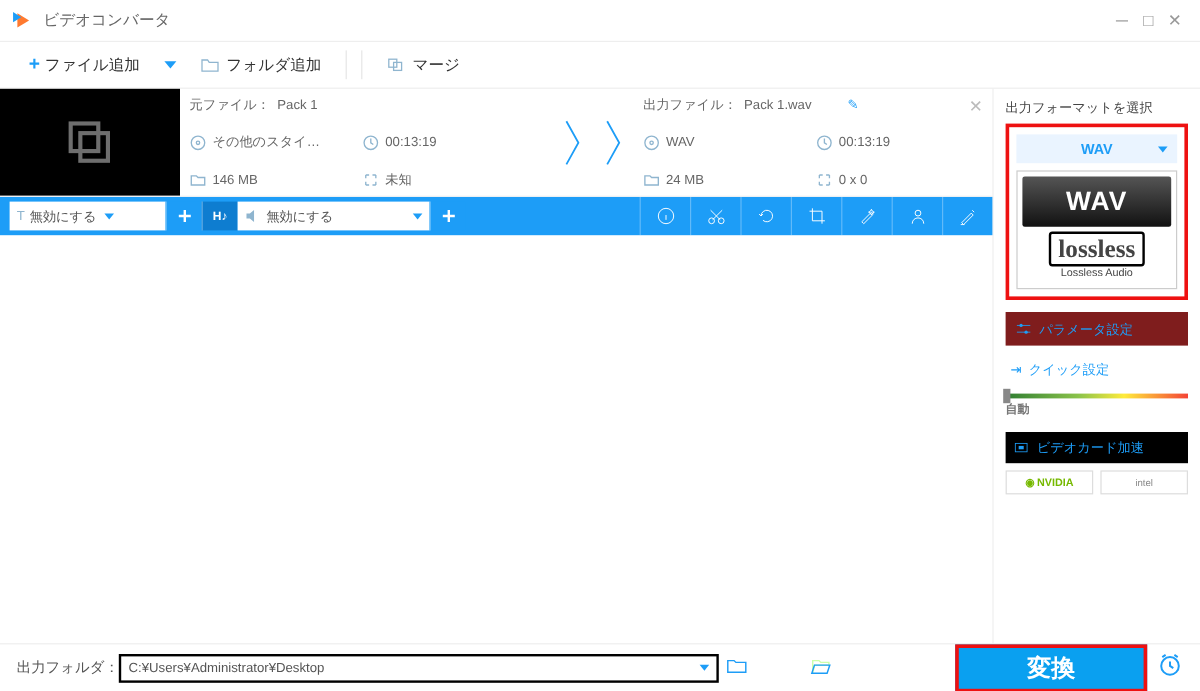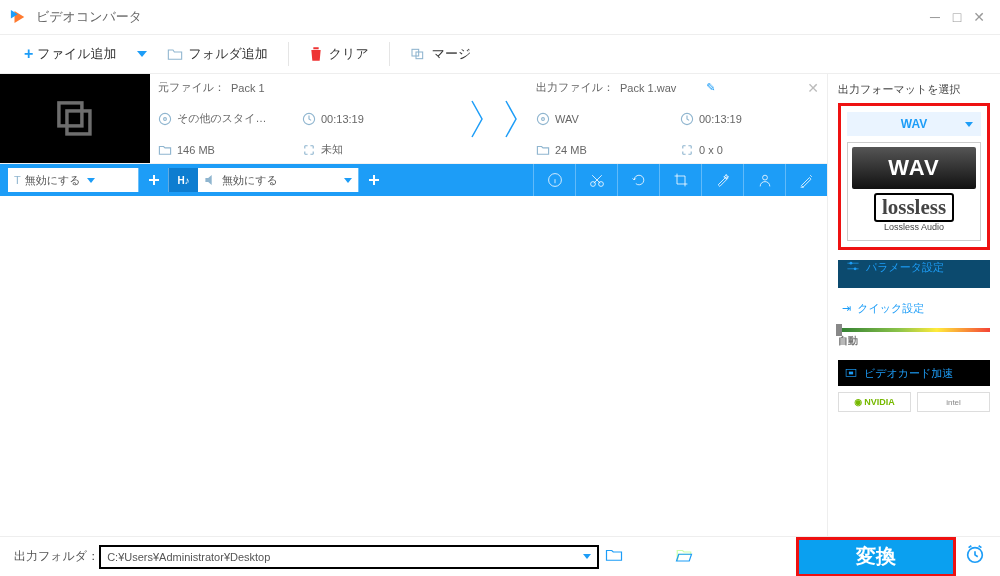--- a/index.html
+++ b/index.html
@@ -51,21 +51,21 @@
 
 .right h4 { font-size: 11px; font-weight: normal; margin-bottom: 6px; color: #444; }
 .fmtbox { border: 3px solid #e11; padding: 6px; }
 .fmtdd { background: #eaf4ff; height: 24px; display: flex; align-items: center; justify-content: center; font-size: 12px; color: #1d9df7; font-weight: bold; position: relative; cursor: pointer; }
 .fmtdd .car { position: absolute; right: 8px; width: 0; height: 0; border-left: 4px solid transparent; border-right: 4px solid transparent; border-top: 5px solid #1d9df7; }
 .fmtcard { margin-top: 6px; border: 1px solid #ccc; padding: 4px; cursor: pointer; }
 .wavtop { background: linear-gradient(#555,#111); color: #fff; font-weight: bold; font-size: 22px; text-align: center; padding: 8px 0; letter-spacing: 1px; border-radius: 2px; }
 .wavbot { text-align: center; padding: 4px 0; }
 .wavbot .ll { font-family: serif; font-weight: bold; font-size: 21px; border: 2px solid #000; display: inline-block; padding: 0 6px; border-radius: 3px; }
 .wavbot .sub { font-size: 9px; }
-.rbtn { margin-top: 10px; height: 28px; background: #0c4a6e; display: flex; align-items: flex-start; padding: 0 8px; font-size: 11px; color: #1d9df7; cursor: pointer; }
+.rbtn { margin-top: 10px; height: 28px; background: #7f1d1d; display: flex; align-items: center; padding: 0 8px; font-size: 11px; color: #1d9df7; cursor: pointer; }
 .rbtn2 { margin-top: 8px; height: 24px; display: flex; align-items: center; padding: 0 4px; font-size: 11px; color: #1d9df7; cursor: pointer; }
 .slider { margin-top: 8px; height: 4px; background: linear-gradient(90deg, #2e7d32 0%, #8bc34a 40%, #ffeb3b 65%, #f44336 100%); position: relative; }
 .slider .knob { position: absolute; left: -2px; top: -4px; width: 6px; height: 12px; background: #888; }
 .slbl { font-size: 10px; color: #777; margin-top: 2px; font-weight: bold; }
 .gpu { margin-top: 12px; display: flex; align-items: center; gap: 6px; background: #000000; height: 26px; padding: 0 6px; font-size: 11px; color: #1d9df7; cursor: pointer; }
 .brands { margin-top: 6px; display: flex; gap: 6px; }
 .brands div { flex: 1; border: 1px solid #ddd; font-size: 8px; display: flex; align-items: center; justify-content: center; height: 20px; color: #888; }
 .brands .nv { color: #76b900; font-weight: bold; font-size: 9px; }
 
 .gico { stroke: #8fb5cf; fill: none; stroke-width: 1.6; }
@@ -92,26 +92,20 @@
     <span>ファイル追加</span>
   </div>
   <div class="caret"></div>
   <div class="tbtn">
     <svg width="16" height="14" viewBox="0 0 24 20">
         <path class="gico" d="M2 4h7l2 3h11v11H2z"></path>
       </svg>
     <span>フォルダ追加</span>
   </div>
   <div class="vdiv"></div>
-  <div class="tbtn">
-    <svg width="14" height="16" viewBox="0 0 20 24">
-        <path fill="#e33" d="M3 6h14l-1.5 16h-11zM6 2h8v3H6z"></path>
-      </svg>
-    <span>クリア</span>
-  </div>
   <div class="vdiv"></div>
   <div class="tbtn">
     <svg width="16" height="14" viewBox="0 0 24 20">
         <rect x="3" y="3" width="10" height="10" class="gico"></rect>
         <rect x="9" y="7" width="10" height="10" class="gico"></rect>
       </svg>
     <span>マージ</span>
   </div>
 </div>
 

